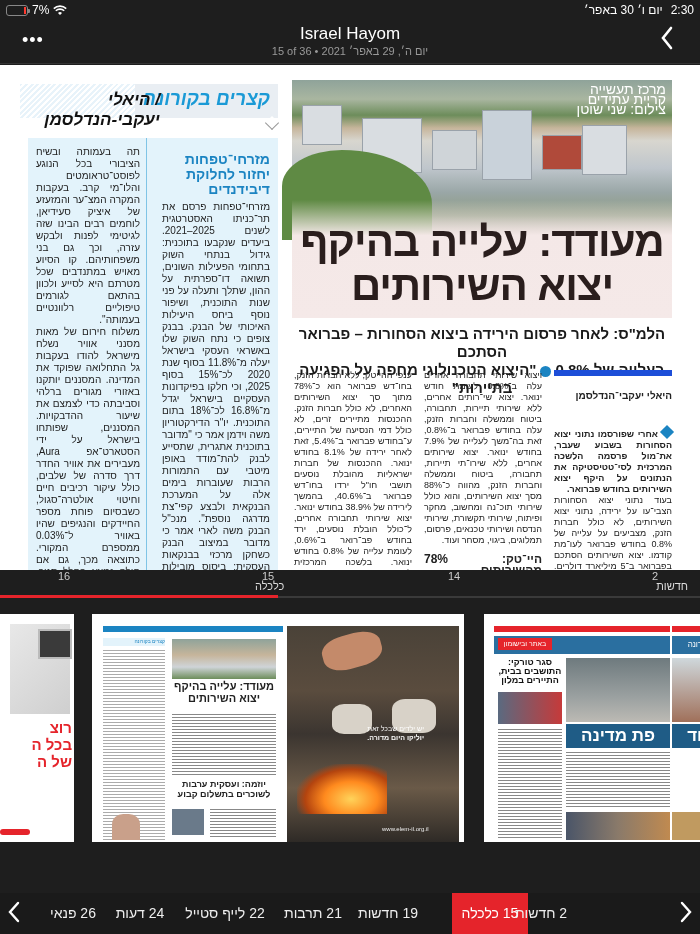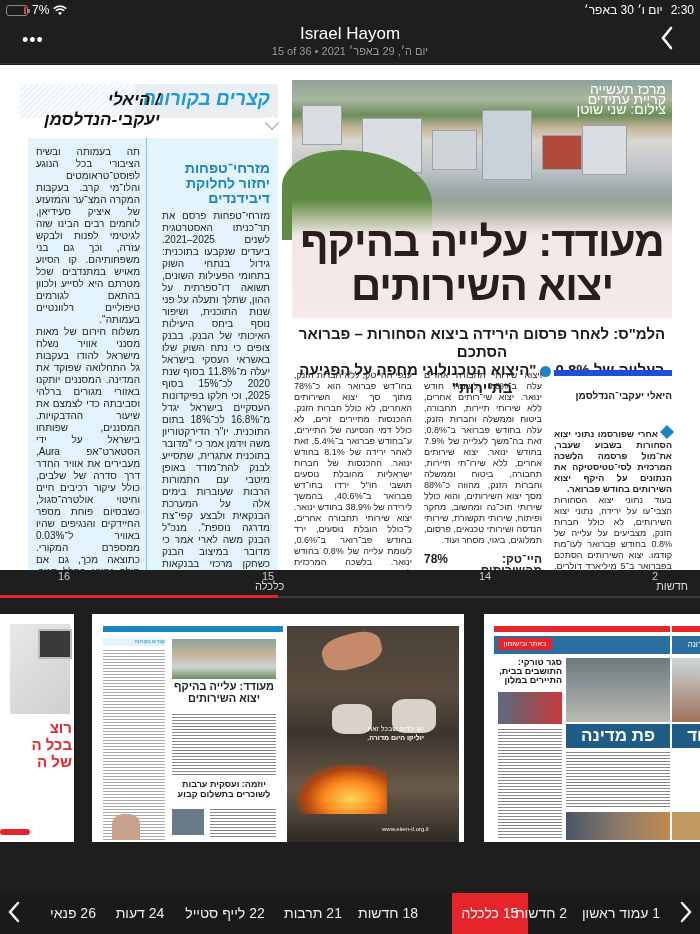--- a/index.html
+++ b/index.html
@@ -19,21 +19,21 @@
   .page { position: absolute; top: 65px; left: 0; width: 700px; height: 505px; background: #fff; overflow: hidden; direction: rtl; }
   
   .side-col { position: absolute; left: 20px; top: 15px; width: 258px; height: 490px; }
   .side-header { position: absolute; left: 0; top: 4px; width: 258px; height: 34px; background: repeating-linear-gradient(135deg, #e8f3fa 0 2px, #fff 2px 4px); }
   .side-header .ttl-blue { position: absolute; right: 0; top: 0; height: 34px; background: #e9eef3; padding: 4px 8px; font-size: 19px; font-weight: bold; color: #1b9ad6; font-style: italic; }
   .side-header .ttl-dark { position: absolute; right: 118px; top: 6px; font-size: 17px; font-weight: bold; color: #111; font-style: italic; }
   .side-body { position: absolute; left: 8px; top: 58px; width: 250px; height: 440px; background: #e3f3fb; }
   .side-body .divider { position: absolute; left: 118px; top: 0; width: 1px; height: 440px; background: #7fc4e6; }
   .side-colA { position: absolute; right: 8px; top: 8px; width: 108px; font-size: 10px; line-height: 12px; color: #222; text-align: justify; }
   .side-colB { position: absolute; left: 8px; top: 8px; width: 104px; font-size: 10px; line-height: 12px; color: #222; text-align: justify; }
-  .side-h { font-weight: bold; color: #1b84c2; font-size: 14px; line-height: 15px; margin: 15px 0 4px; text-align: right; }
+  .side-h { font-weight: bold; color: #1b84c2; font-size: 14px; line-height: 15px; margin: 6px 0 4px; text-align: right; }
   .notch { position: absolute; left: 247px; top: 38px; width: 10px; height: 10px; border-right: 1px solid #999; border-bottom: 1px solid #999; transform: rotate(45deg); background: #fff; }
 
   
   .main-col { position: absolute; left: 292px; top: 15px; width: 380px; height: 490px; }
   .photo { position: absolute; left: 0; top: 0; width: 380px; height: 160px;
     background:
       linear-gradient(180deg, #8fa39a 0%, #a9b6a0 12%, #6d8d5b 22%, #c6b59b 30%, #d8d6cf 38%, #bfc6cc 55%, #9aa7a7 70%, #8c9a80 85%, #b7b0a6 100%); }
   .photo .bldg { position: absolute; background: #d9dde1; border: 1px solid #9aa2aa; }
   .photo .green { position: absolute; background: #5f8a44; border-radius: 40% 60% 0 0; }
   .photo .credit { position: absolute; right: 6px; top: 4px; font-size: 14px; line-height: 10px; color: #fff; text-align: right; }
@@ -172,21 +172,21 @@
 
 <div class="section-bar">
   <span class="sec" style="right:12px;">חדשות</span>
   <span class="sec" style="left:255px;">כלכלה</span>
   <div class="underline-all"></div>
   <div class="underline-active"></div>
 </div>
 <div class="page-nums">
   <span style="left:58px;">16</span>
   <span style="left:262px;">15</span>
-  <span style="left:448px;margin-left:31px;">14</span>
+  <span style="left:448px;">14</span>
   <span style="left:652px;">2</span>
 </div>
 
 <div class="thumbs">
 
   <div class="thumb t16">
     <div class="mini" style="left:20px;top:10px;width:60px;height:90px;background:linear-gradient(135deg,#e8e8e8,#cfcfcf);"></div>
     <div class="mini" style="left:48px;top:15px;width:34px;height:30px;background:#3a3a3a;border:2px solid #bbb;"></div>
     <div class="mini" style="right:2px;top:105px;font-size:15px;line-height:17px;font-weight:bold;color:#e5242b;direction:rtl;text-align:right;">
       <div>רוצ</div>
@@ -219,21 +219,21 @@
     </div>
     <div class="mini" style="left:290px;top:212px;font-size:6px;color:#eee;">www.elem-il.org.il</div>
   </div>
 
   <div class="thumb t13">
     <div class="mini" style="left:10px;top:12px;width:176px;height:6px;background:#e5242b;"></div>
     <div class="mini" style="left:188px;top:12px;width:40px;height:6px;background:#e5242b;"></div>
     <div class="mini" style="left:10px;top:22px;width:176px;height:18px;background:#2a6fa0;"></div>
     <div class="mini" style="left:14px;top:24px;width:54px;height:12px;background:#e5242b;color:#fff;font-size:7px;line-height:12px;text-align:center;direction:rtl;">באתר ובישומון</div>
     <div class="mini" style="left:188px;top:22px;width:40px;height:18px;background:#2a6fa0;color:#fff;font-size:8px;line-height:18px;direction:rtl;text-align:right;padding-right:3px;">קורונה</div>
-    <div class="mini" style="left:14px;top:44px;width:64px;font-size:9px;line-height:9px;font-weight:bold;color:#111;direction:rtl;text-align:right;">סגר טורקי: התושבים בבית, התיירים במלון</div>
+    <div class="mini" style="left:14px;top:44px;width:64px;font-size:9px;line-height:9px;font-weight:bold;color:#111;direction:rtl;text-align:center;">סגר טורקי: התושבים בבית, התיירים במלון</div>
     <div class="mini" style="left:14px;top:78px;width:64px;height:32px;background:linear-gradient(90deg,#5a6a80,#c63a3a);"></div>
     <div class="mini mini-text" style="left:14px;top:115px;width:64px;height:110px;"></div>
     <div class="mini" style="left:82px;top:44px;width:104px;height:64px;background:linear-gradient(180deg,#6e7a7e,#9aa0a0 60%,#bcbab4);"></div>
     <div class="mini" style="left:82px;top:110px;width:104px;height:24px;background:#1f5c86;color:#fff;font-size:17px;line-height:24px;font-weight:bold;text-align:center;direction:rtl;">פת מדינה</div>
     <div class="mini" style="left:188px;top:44px;width:40px;height:64px;background:linear-gradient(180deg,#cfd8dc,#a0705a);"></div>
     <div class="mini" style="left:188px;top:110px;width:40px;height:24px;background:#1f5c86;color:#fff;font-size:17px;line-height:24px;font-weight:bold;direction:rtl;text-align:right;">רוד</div>
     <div class="mini mini-text" style="left:82px;top:138px;width:104px;height:56px;"></div>
     <div class="mini" style="left:82px;top:198px;width:104px;height:28px;background:linear-gradient(90deg,#4a5568,#8a7a6a,#c08a50);"></div>
     <div class="mini" style="left:188px;top:198px;width:40px;height:28px;background:#c09a60;"></div>
   </div>
@@ -242,22 +242,21 @@
 <div class="bottom-nav">
   <div class="arrow" style="left:8px;">
     <svg width="12" height="22" viewBox="0 0 12 22">
         <path d="M10 2 L2 11 L10 20" stroke="#fff" stroke-width="2.4" fill="none" stroke-linecap="round"></path>
       </svg>
   </div>
   <div class="tab" style="left:40px;width:66px;">26 פנאי</div>
   <div class="tab" style="left:112px;width:56px;">24 דעות</div>
   <div class="tab" style="left:178px;width:94px;">22 לייף סטייל</div>
   <div class="tab" style="left:280px;width:66px;">21 תרבות</div>
-  <div class="tab" style="left:356px;width:64px;">18 חדשות</div>
+  <div class="tab" style="left:356px;width:64px;">19 חדשות</div>
   <div class="tab active" style="left:412px;width:76px;margin-left:40px;">15 כלכלה</div>
   <div class="tab" style="left:510px;width:62px;">2 חדשות</div>
-  <div class="tab" style="left:580px;width:82px;">1 עמוד ראשון</div>
   <div class="arrow" style="right:8px;">
     <svg width="12" height="22" viewBox="0 0 12 22">
         <path d="M2 2 L10 11 L2 20" stroke="#fff" stroke-width="2.4" fill="none" stroke-linecap="round"></path>
       </svg>
   </div>
 </div>
 
 </body></html>

